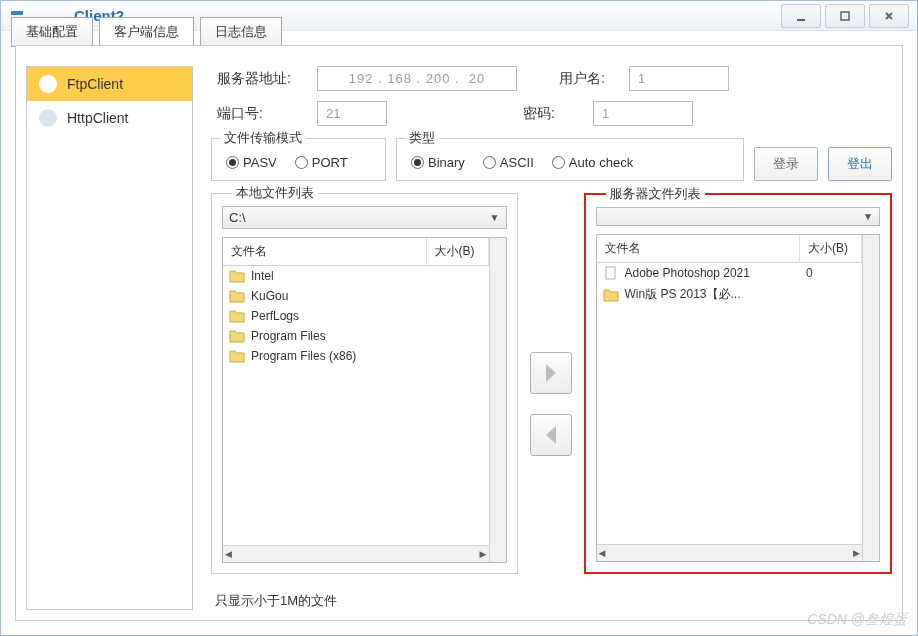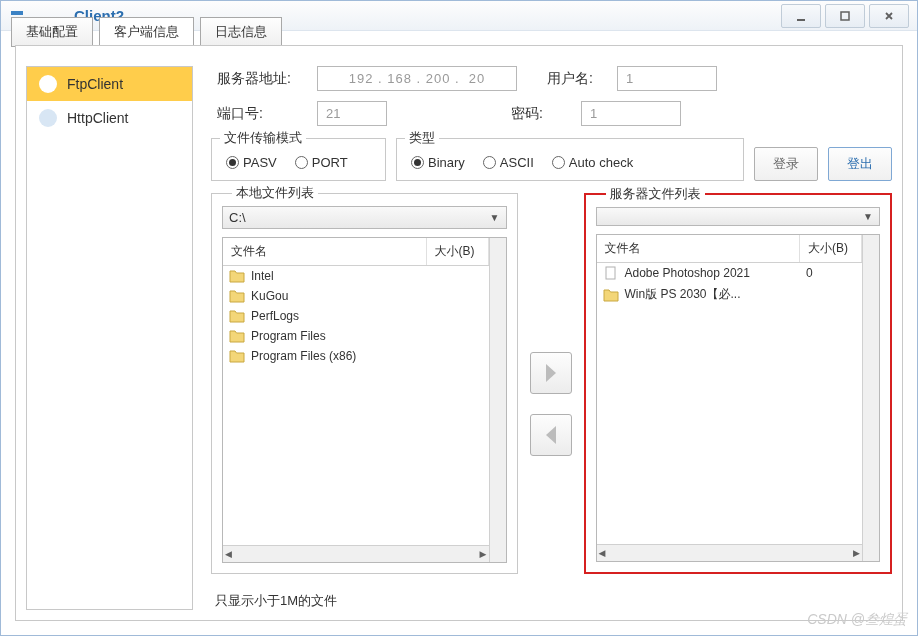--- a/index.html
+++ b/index.html
@@ -22,21 +22,21 @@
     .side-dot { width: 18px; height: 18px; border-radius: 50%; }
     .side-item.selected .side-dot { background: #fff; }
     .side-item:not(.selected) .side-dot { background: #d8e6f4; }
     .right-area { flex: 1; padding-left: 18px; display: flex; flex-direction: column; gap: 12px; }
     .form-row { display: flex; align-items: center; gap: 10px; }
     .form-label { width: 90px; font-size: 14px; color: #333; }
     .form-input { border: 1px solid #b8b8b8; padding: 4px 8px; font-size: 13px; color: #9a9a9a; background: #fff; }
     .form-input.addr { width: 200px; text-align: center; letter-spacing: 1px; }
     .form-input.small { width: 100px; }
     .top-form { display: flex; flex-direction: column; gap: 10px; padding: 0 6px; }
-    .row-wrap { display: flex; gap: 30px; align-items: flex-start; }
+    .row-wrap { display: flex; gap: 42px; align-items: flex-start; }
     .groups-row { display: flex; gap: 10px; align-items: stretch; }
     .fieldset { border: 1px solid #c8c8c8; padding: 16px 14px 10px 14px; position: relative; background: #fff; }
     .fieldset .legend { position: absolute; top: -10px; left: 8px; background: #fff; padding: 0 4px; font-size: 13px; color: #333; }
     .radio-group { display: flex; gap: 18px; align-items: center; }
     .radio { display: flex; align-items: center; gap: 4px; font-size: 13px; }
     .radio-circle { width: 13px; height: 13px; border: 1px solid #666; border-radius: 50%; display: inline-flex; align-items: center; justify-content: center; }
     .radio-circle.checked::after { content: ''; width: 7px; height: 7px; background: #333; border-radius: 50%; }
     .action-btn { padding: 7px 18px; border: 1px solid #b0b0b0; background: linear-gradient(#fdfdfd, #f0f0f0); font-size: 13px; color: #666; cursor: pointer; border-radius: 2px; }
     .action-btn.primary { color: #2b6eaf; border-color: #7fa8d4; }
     .files-row { display: flex; gap: 12px; flex: 1; align-items: stretch; }
@@ -261,21 +261,21 @@
                           <svg class="folder-icon" viewBox="0 0 16 14">
                             <rect x="3" y="1" width="9" height="12" fill="#fff" stroke="#b0b0b0"></rect>
                           </svg>
                           <span style="flex:1">Adobe Photoshop 2021</span>
                           <span style="width:50px">0</span>
                         </div>
                       <div class="file-row">
                           <svg class="folder-icon" viewBox="0 0 16 14">
                             <path d="M1 2 h5 l1.5 2 H15 v9 H1 z" fill="#f3d678" stroke="#c9a840"></path>
                           </svg>
-                          <span>Win版 PS 2030【必...</span>
+                          <span>Win版 PS 2013【必...</span>
                         </div>
                     </div>
                     <div class="scrollbar-h">
                         <span class="scroll-arr">◀</span>
                         <span class="scroll-arr">▶</span>
                       </div>
                   </div>
                   <div class="scrollbar-v"></div>
                 </div>
               </div>

